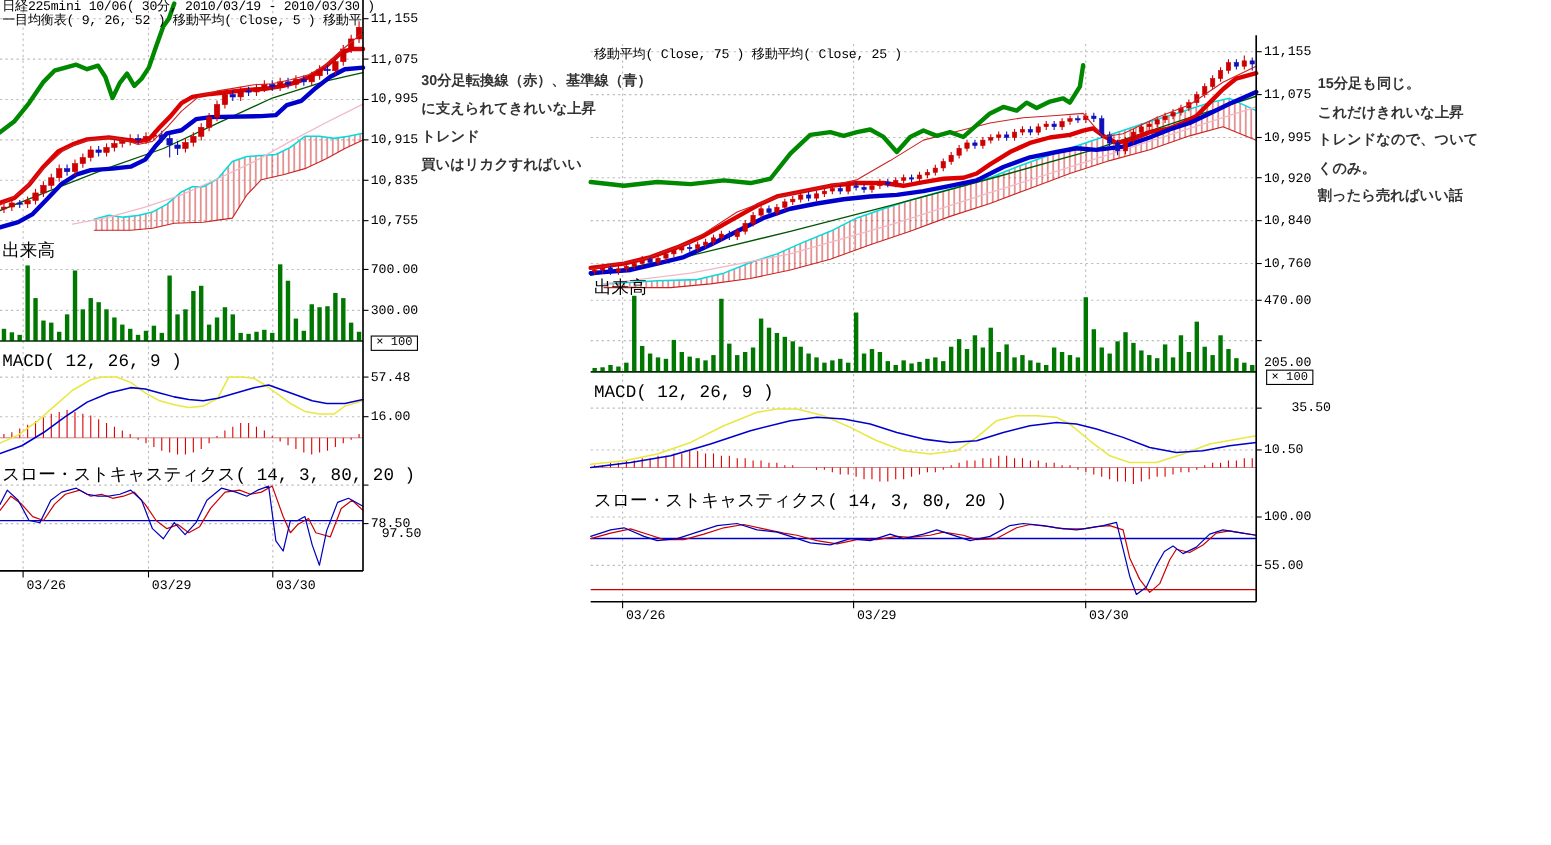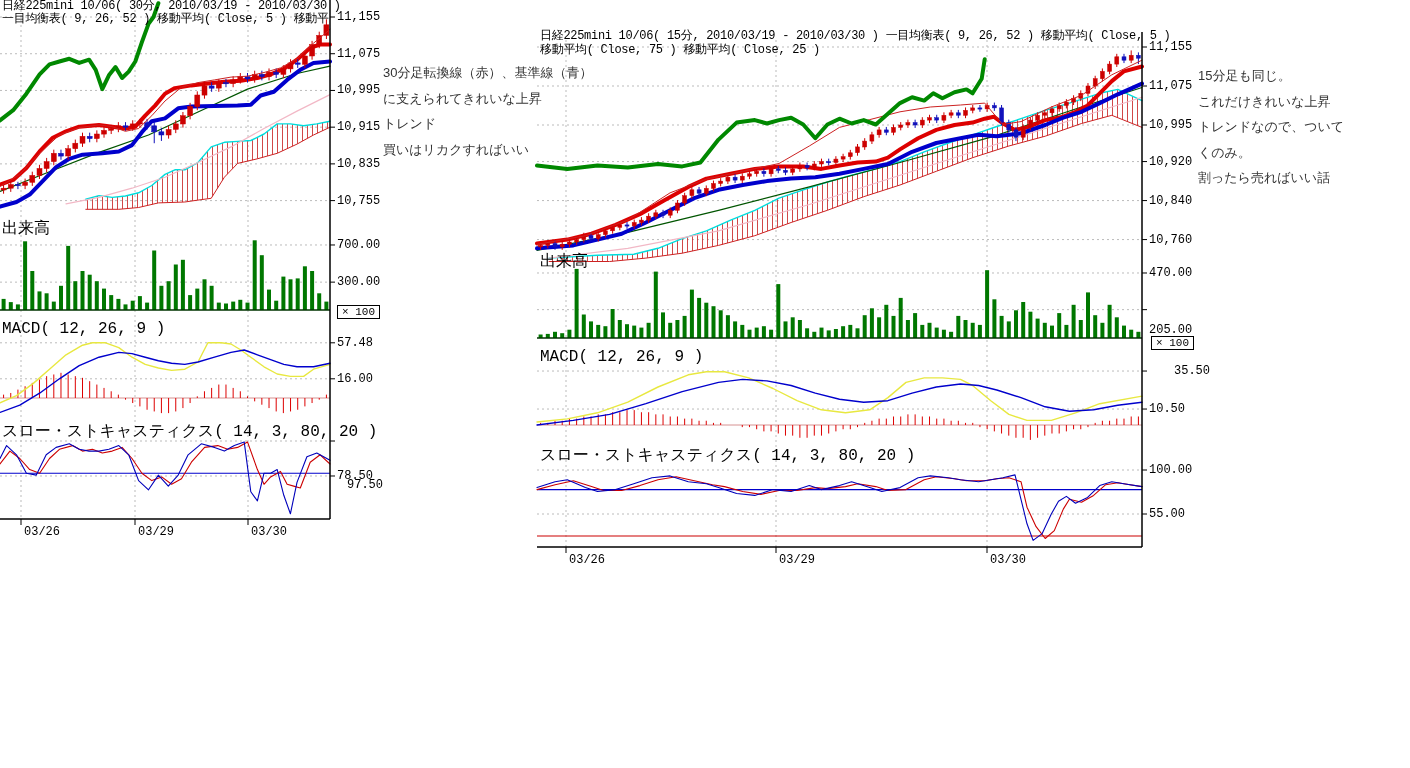--- a/index.html
+++ b/index.html
@@ -6,21 +6,21 @@
   .screen{position:relative;width:1410px;height:768px;background:#fff;overflow:hidden;
           font-family:"Liberation Sans","DejaVu Sans",sans-serif;}
   svg{position:absolute;left:0;top:0;}
   .ovl{position:absolute;white-space:nowrap;color:#000;}
   .mono{font-family:"Liberation Mono","DejaVu Sans Mono",monospace;}
   .title{font-size:12px;line-height:13px;letter-spacing:-0.3px;}
   .sec{font-size:16px;line-height:13px;}
   .ax{position:absolute;font-size:12px;line-height:14px;color:#000;white-space:nowrap;}
   .mult{position:absolute;font-size:11px;line-height:12px;border:1px solid #000;padding:0 4px;color:#000;background:#fff;}
   .note{position:absolute;font-size:13px;color:#333;}
-  .note span{display:block;line-height:25.5px;white-space:nowrap;}
+  .note span{display:block;line-height:25.5px;white-space:nowrap;font-weight:bold;}
 </style>
 </head>
 <body>
 
 <div class="screen">
   <svg id="canvas" width="1410" height="768">
       <defs>
         <pattern id="cloudhatch" patternUnits="userSpaceOnUse" width="5" height="8">
           <path d="M2.5 0 V8" stroke="#cc3333" stroke-width="0.9"></path>
         </pattern>
@@ -671,21 +671,20 @@
           <line x1="1142" y1="514.01" x2="1147" y2="514.01" stroke="#000000" stroke-width="1"></line>
           <line x1="566" y1="547" x2="566" y2="553" stroke="#000000" stroke-width="1"></line>
           <line x1="776" y1="547" x2="776" y2="553" stroke="#000000" stroke-width="1"></line>
           <line x1="987" y1="547" x2="987" y2="553" stroke="#000000" stroke-width="1"></line>
         </g>
       </g>
     </svg>
 
   <div class="ovl mono title" style="left:2px;top:0px">日経225mini 10/06( 30分, 2010/03/19 - 2010/03/30 )</div>
   <div class="ovl mono title" style="left:2px;top:13px">一目均衡表( 9, 26, 52 )   移動平均( Close, 5 )   移動平</div>
-  <div class="ovl mono title" style="left:540px;top:30px">日経225mini 10/06( 15分, 2010/03/19 - 2010/03/30 )   一目均衡表( 9, 26, 52 )   移動平均( Close, 5 )</div>
   <div class="ovl mono title" style="left:540px;top:44px">移動平均( Close, 75 )   移動平均( Close, 25 )</div>
 
   <div class="ovl mono sec" style="left:2px;top:223px">出来高</div>
   <div class="ovl mono sec" style="left:2px;top:323px">MACD( 12, 26, 9 )</div>
   <div class="ovl mono sec" style="left:2px;top:426px">スロー・ストキャスティクス( 14, 3, 80, 20 )</div>
   <div class="ovl mono sec" style="left:540px;top:256px">出来高</div>
   <div class="ovl mono sec" style="left:540px;top:351px">MACD( 12, 26, 9 )</div>
   <div class="ovl mono sec" style="left:540px;top:450px">スロー・ストキャスティクス( 14, 3, 80, 20 )</div>
 
   <div class="mult mono" style="left:337px;top:305px">× 100</div>

